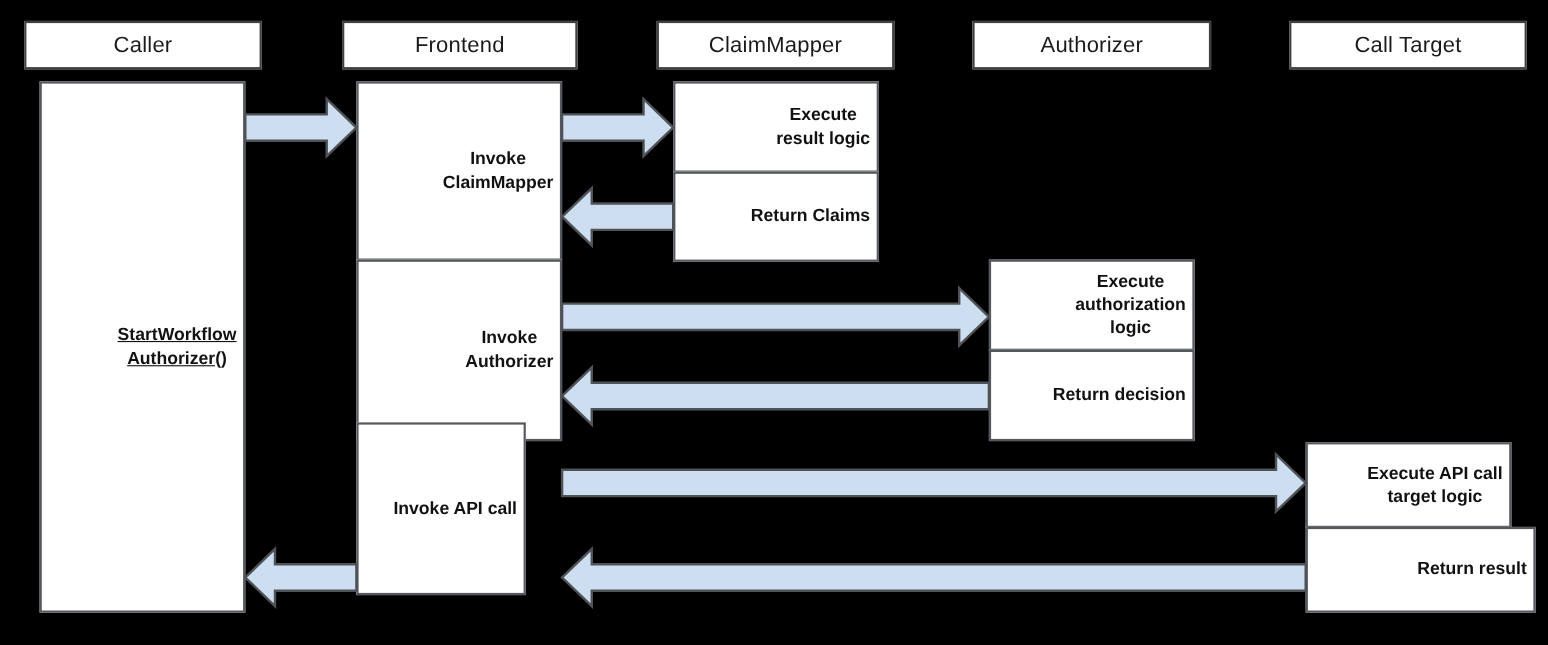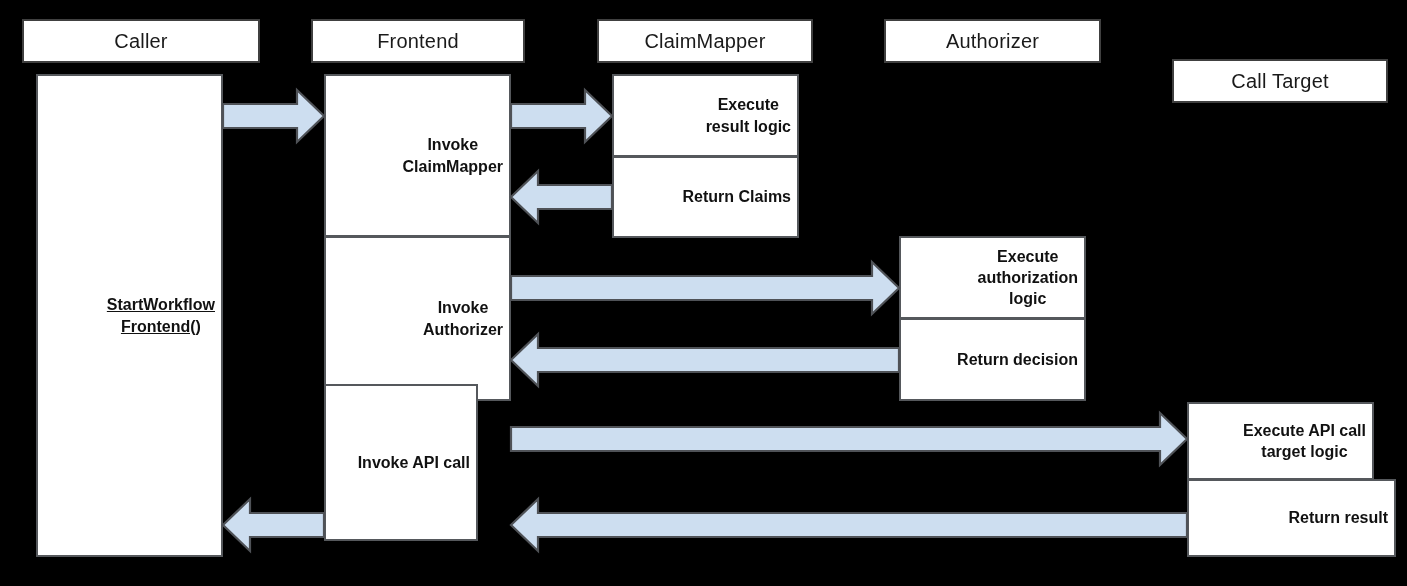--- a/index.html
+++ b/index.html
@@ -60,44 +60,44 @@
     stroke: #4f5257;
     stroke-width: 2.2;
     stroke-linejoin: miter;
   }
 </style>
 </head>
 <body>
 
 <div id="canvas">
 
-  <div class="lane-header" style="left:22px; top:19px; width:238px; height:44px;">
+  <div class="lane-header" style="left:22px; top:19px; width:216px; height:44px;">
     <span>Caller</span>
   </div>
 
   <div class="lane-header" style="left:311px; top:19px; width:214px; height:44px;">
     <span>Frontend</span>
   </div>
 
   <div class="lane-header" style="left:597px; top:19px; width:216px; height:44px;">
     <span>ClaimMapper</span>
   </div>
 
   <div class="lane-header" style="left:884px; top:19px; width:217px; height:44px;">
     <span>Authorizer</span>
   </div>
 
-  <div class="lane-header" style="left:1172px; top:19px; width:216px; height:44px;margin-top:40px;">
+  <div class="lane-header" style="left:1172px; top:19px; width:216px; height:44px;">
     <span>Call Target</span>
   </div>
 
   <div class="activation" style="left:36px; top:74px; width:187px; height:483px;text-decoration:underline;">
     <div style="display:flex; flex-direction:column; align-items:center;">
       <span>StartWorkflow</span>
-      <span>Frontend()</span>
+      <span>Authorizer()</span>
     </div>
   </div>
 
   <div class="activation" style="left:324px; top:74px; width:187px; height:163px;">
     <div style="display:flex; flex-direction:column; align-items:center;">
       <span>Invoke</span>
       <span>ClaimMapper</span>
     </div>
   </div>
 

